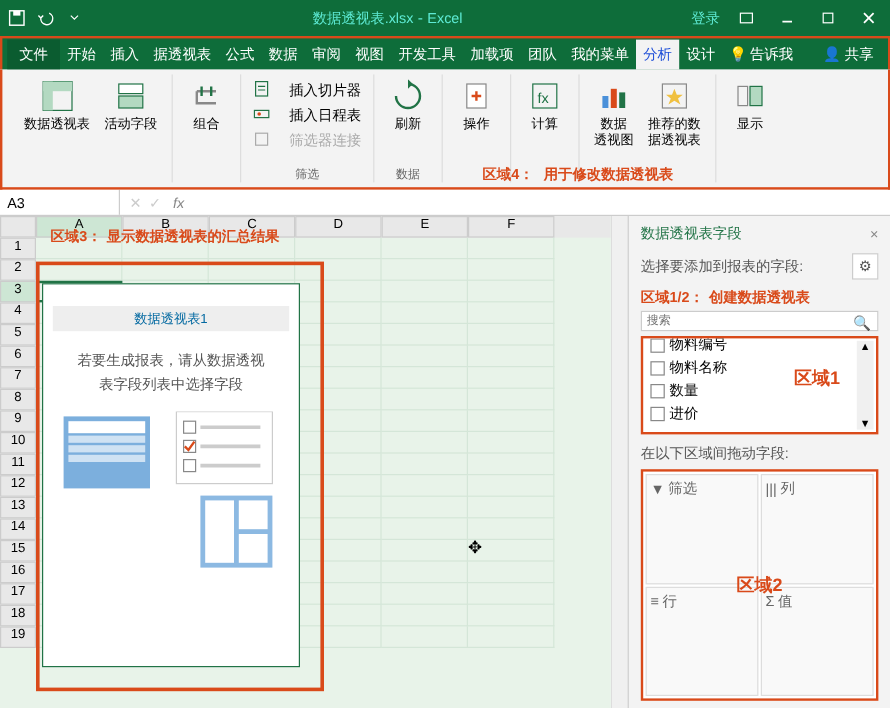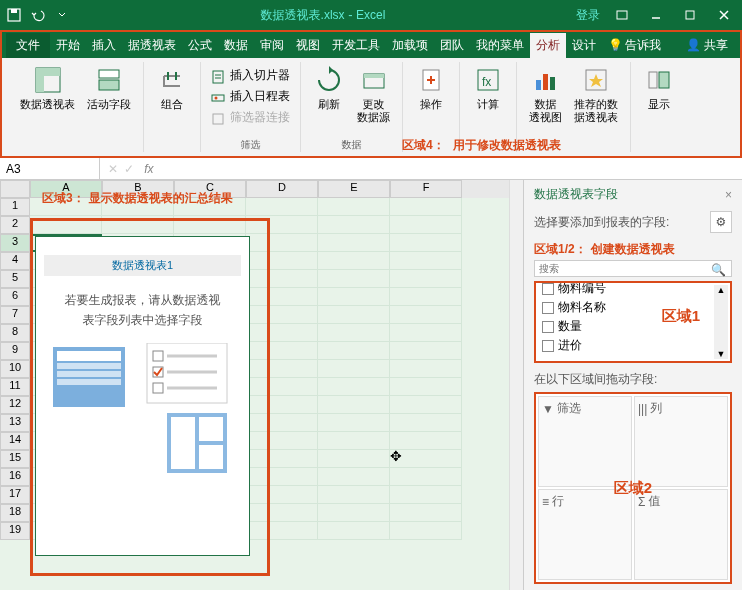--- a/index.html
+++ b/index.html
@@ -6,29 +6,29 @@
 body{width:742px;height:590px;background:#fff;overflow:hidden}
 .titlebar{height:30px;background:#0e6d3a;color:#5eead4;display:flex;align-items:center;padding:0 6px}
 .qat{display:flex;gap:8px;align-items:center}
 .qat-icon{width:16px;height:16px;display:flex;align-items:center;justify-content:center;cursor:pointer}
 .title-center{flex:1;text-align:center;font-size:13px}
 .win-controls{display:flex;gap:10px;align-items:center}
 .win-btn{width:24px;height:24px;display:flex;align-items:center;justify-content:center;cursor:pointer}
 .menubar{height:28px;background:#0e6d3a;display:flex;align-items:center;padding:0 4px;color:#fff;border:2px solid #d94a1a;border-bottom:none}
 .file-tab{background:#0b5c30;padding:4px 10px;cursor:pointer}
 .tab{padding:4px 6px;cursor:pointer;font-size:12px}
-.tab.active{background:#f3f3f3;color:#7f1d1d}
+.tab.active{background:#f3f3f3;color:#1d4ed8}
 .tell-me{margin-left:6px;display:flex;align-items:center;gap:2px;cursor:pointer}
 .share{margin-left:auto;padding:4px 8px;cursor:pointer;display:flex;align-items:center;gap:3px}
 .ribbon{height:100px;background:#f3f3f3;border:2px solid #d94a1a;border-top:none;display:flex;padding:4px 6px;position:relative}
 .rib-group{display:flex;flex-direction:column;align-items:center;padding:0 6px;border-right:1px solid #ddd}
 .rib-btn-big{display:flex;flex-direction:column;align-items:center;gap:2px;padding:2px 6px;cursor:pointer}
 .rib-icon-big{width:32px;height:32px;display:flex;align-items:center;justify-content:center}
 .rib-label{font-size:11px;text-align:center;line-height:1.2}
-.rib-btn-small{display:flex;align-items:flex-end;gap:5px;padding:1px 4px;cursor:pointer;font-size:11px}
+.rib-btn-small{display:flex;align-items:flex-start;gap:16px;padding:1px 4px;cursor:pointer;font-size:11px}
 .rib-sub{display:flex;flex-direction:column;gap:2px;justify-content:flex-start;padding-top:4px}
 .group-label{font-size:10px;color:#666;text-align:center;margin-top:auto}
 .ann4{position:absolute;bottom:2px;left:400px;color:#d94a1a;font-size:15px;font-weight:bold}
 .formula-bar{height:22px;border-bottom:1px solid #ccc;display:flex;align-items:center;background:#fff}
 .namebox{width:100px;border-right:1px solid #ccc;padding:2px 6px;height:100%;display:flex;align-items:center}
 .fx-btns{display:flex;gap:6px;padding:0 8px;color:#888}
 .fx-lbl{font-style:italic;padding:0 4px}
 .grid-area{display:flex;height:calc(590px - 30px - 28px - 100px - 22px);position:relative}
 .sheet{flex:1;position:relative;overflow:hidden;background:#e8f3e9}
 .col-headers{display:flex;height:18px;background:#e8e8e8}
@@ -211,30 +211,20 @@
     <div style="display:flex">
       <div class="rib-btn-big">
           <div class="rib-icon-big">
             <svg width="28" height="28">
               <path d="M14 4 A10 10 0 1 1 4 14" fill="none" stroke="#217346" stroke-width="2"></path>
               <path d="M14 0 L14 8 L18 4 Z" fill="#217346"></path>
             </svg>
           </div>
           <div class="rib-label">刷新</div>
         </div>
-      <div class="rib-btn-big">
-          <div class="rib-icon-big">
-            <svg width="28" height="28">
-              <rect x="4" y="8" width="20" height="14" fill="none" stroke="#217346"></rect>
-              <rect x="4" y="8" width="20" height="4" fill="#b3d9c1"></rect>
-            </svg>
-          </div>
-          <div class="rib-label" style="white-space:pre-line">更改
-数据源</div>
-        </div>
     </div>
     <div class="group-label">数据</div>
   </div>
   <div class="rib-group">
     <div class="rib-btn-big">
         <div class="rib-icon-big">
           <svg width="28" height="28">
             <rect x="6" y="4" width="16" height="20" fill="#fff" stroke="#888"></rect>
             <path d="M10 14 L18 14 M14 10 L14 18" stroke="#d94a1a" stroke-width="2"></path>
           </svg>

